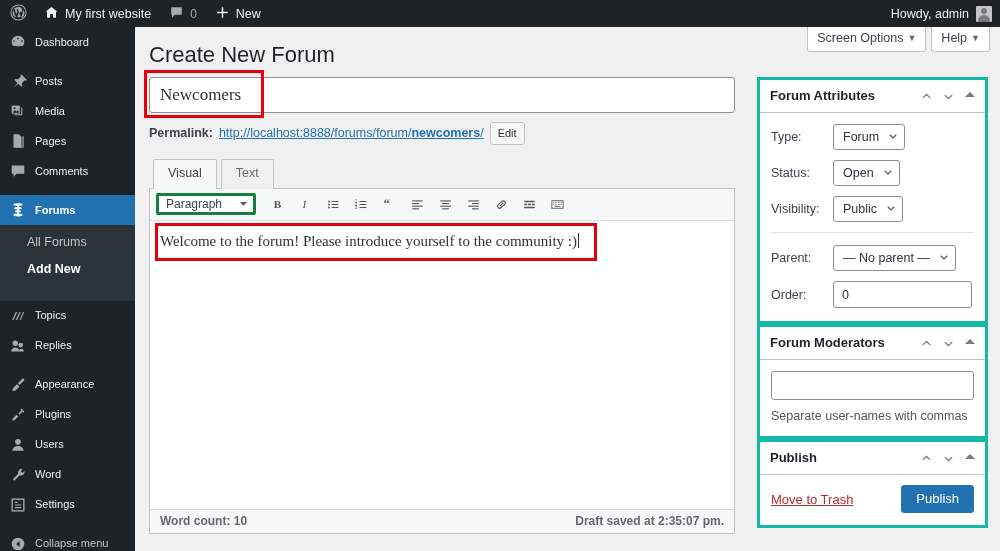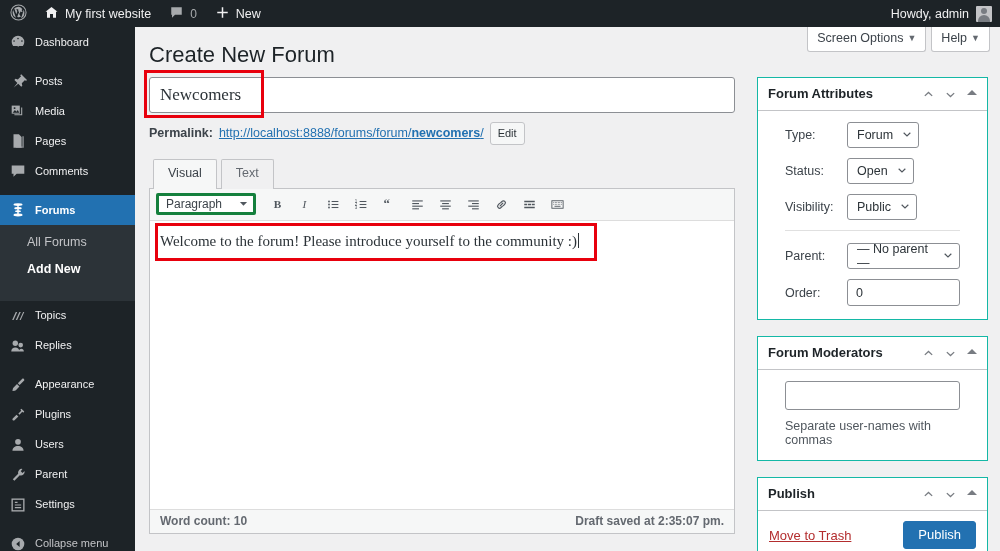--- a/index.html
+++ b/index.html
@@ -160,34 +160,34 @@
   .redbox-body { left: 5px; top: 2px; width: 442px; height: 38px; }
   .ed-statusbar {
     display: flex; justify-content: space-between; align-items: center;
     background: #f6f7f7; border-top: 1px solid #ddd;
     padding: 5px 10px; font-size: 12px; color: #646970; height: 24px; font-weight: bold;
   }
 
   
   #side { position: absolute; right: 12px; top: 50px; width: 231px; }
   .panel {
-    background: #fff; border: 1px solid #14b8a6; margin-bottom: 16px;
+    background: #fff; border: 3px solid #14b8a6; 
   }
   .panel-head {
     display: flex; align-items: center; justify-content: space-between;
     border-bottom: 1px solid #c3c4c7; padding: 8px 10px 9px;
   }
   .panel-title { font-size: 13px; font-weight: 700; color: #1d2327; }
   .panel-actions { display: flex; align-items: center; gap: 11px; color: #787c82; }
   .chev { width: 11px; height: 11px; display: block; }
   .tri-up {
     width: 0; height: 0; border: 5px solid transparent;
     border-bottom-color: #787c82; border-top: 0; margin-bottom: 2px;
   }
-  .panel-body { padding: 11px 27px 13px; }
+  .panel-body { padding: 11px 11px 13px; }
 
   .attr-row { display: flex; align-items: center; margin-bottom: 10px; }
   .attr-label { width: 62px; font-size: 12.5px; color: #3c434a; flex: none; }
   .sel {
     display: inline-flex; align-items: center; justify-content: space-between;
     gap: 9px; height: 26px; padding: 0 6px 0 9px; background: #fff;
     border: 1px solid #8c8f94; border-radius: 3px;
     font-size: 12.5px; color: #2c3338;
   }
   .sel .chev-sm { color: #50575e; }
@@ -378,21 +378,21 @@
     </span>
     <span class="mlabel">Users</span>
   </div>
 
   <div class="menu-item">
     <span class="micon">
       <svg width="18" height="18" viewBox="0 0 20 20" fill="#a7aaad">
         <path d="M14.9 3.2a4.2 4.2 0 0 0-4.7 5.4l-6 6 1.8 1.8 6-6a4.2 4.2 0 0 0 5.3-4.8L15 7.8l-1.9-1.9z"></path>
       </svg>
     </span>
-    <span class="mlabel">Parent</span>
+    <span class="mlabel">Word</span>
   </div>
 
   <div class="menu-item">
     <span class="micon">
       <svg width="18" height="18" viewBox="0 0 20 20" fill="none" stroke="#a7aaad" stroke-width="1.5">
         <rect x="3.5" y="3.5" width="13" height="13"></rect>
         <path d="M6.5 7h3M6.5 10h7M6.5 13h7" stroke-width="1.3"></path>
       </svg>
     </span>
     <span class="mlabel">Settings</span>

